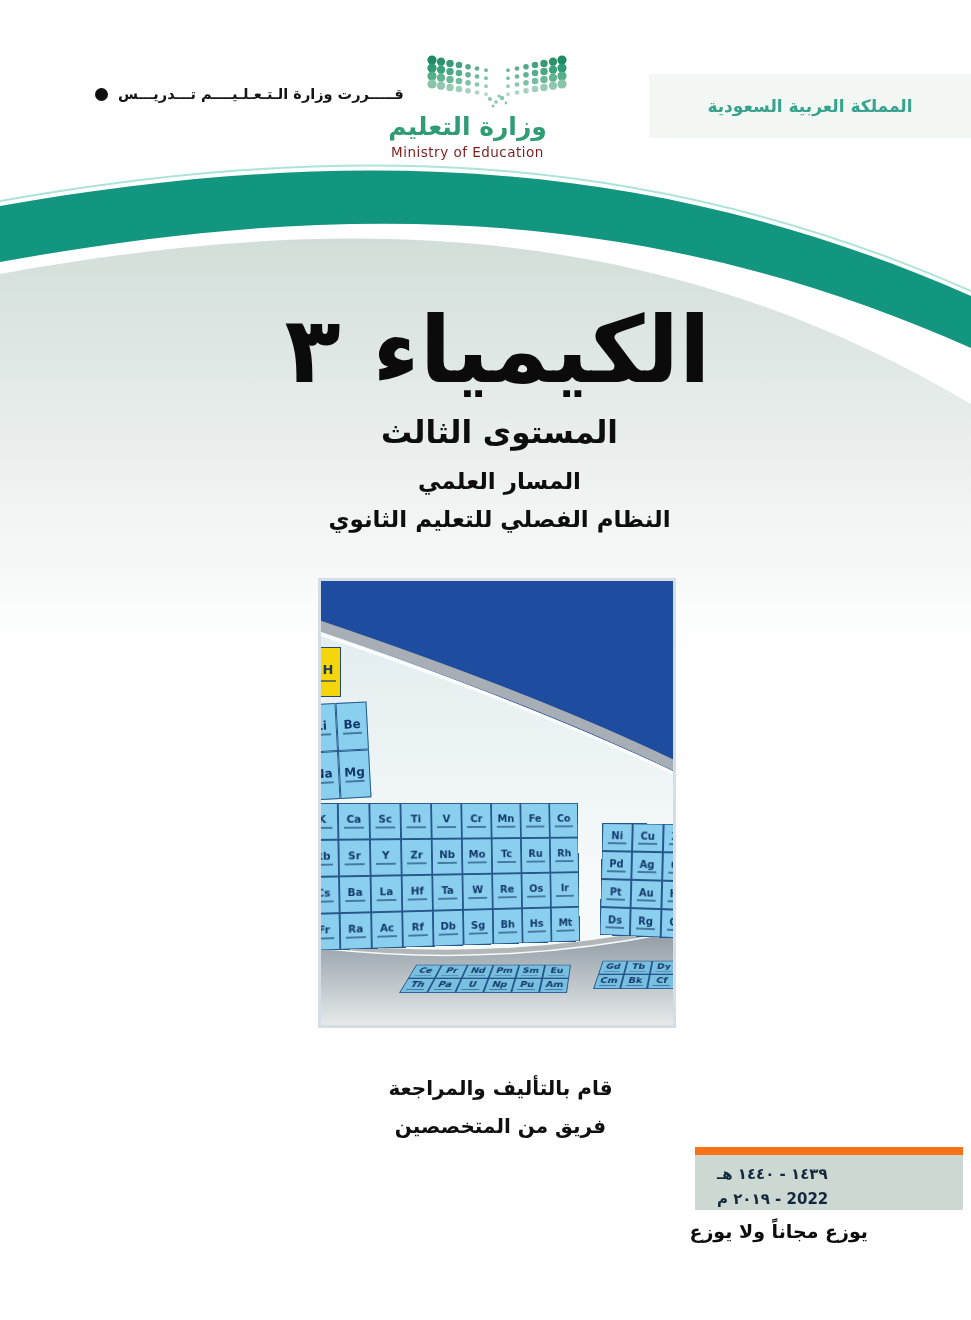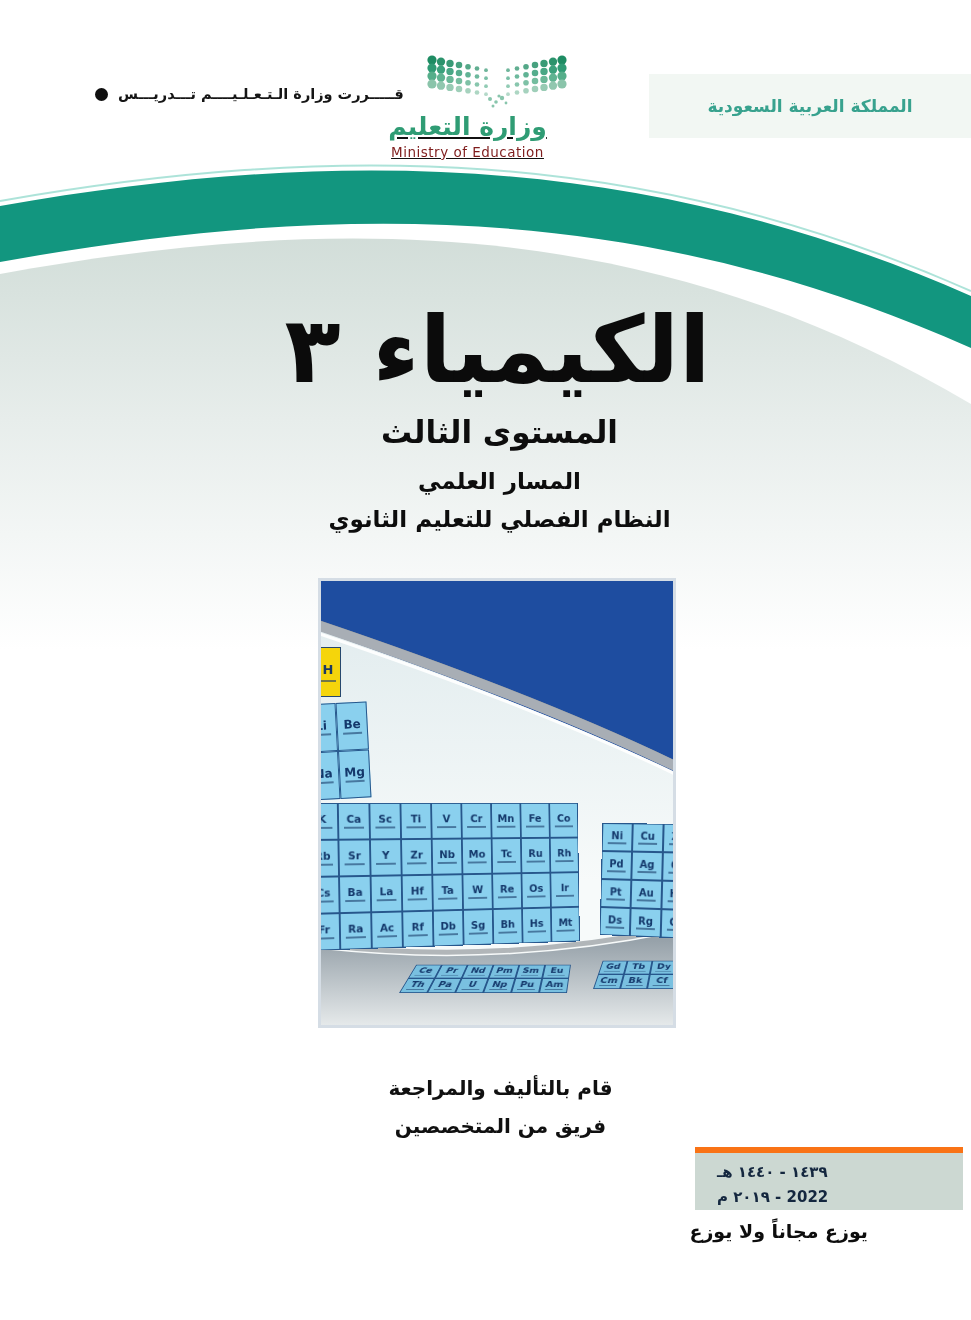--- a/index.html
+++ b/index.html
@@ -6,21 +6,21 @@
   .page{position:relative;width:971px;height:1320px;background:#ffffff;overflow:hidden;
         font-family:"DejaVu Sans",sans-serif;color:#111;}
   .abs{position:absolute;}
 
   
   .decree{left:95px;top:82px;width:215px;display:flex;flex-direction:column;gap:21px;}
   .decree-row{display:flex;align-items:center;height:24px;}
   .decree-dot{width:13px;height:13px;border-radius:50%;background:#0f0f0f;flex:0 0 13px;margin-right:10px;}
   .decree-text{flex:1;text-align:right;font-size:14.5px;font-weight:bold;white-space:nowrap;color:#151515;}
 
-  .ministry{left:360px;top:52px;width:215px;text-align:center;text-decoration:underline;}
+  .ministry{left:360px;top:52px;width:215px;text-align:center;}
   .ministry svg{display:block;margin:0 0 3px 62px;}
   .ministry-ar{font-size:25px;font-weight:bold;color:#2F9C74;line-height:1.15;}
   .ministry-en{font-size:13.5px;color:#7f1d1d;letter-spacing:.5px;margin-top:2px;}
 
   .kingdom{right:0;top:74px;width:322px;height:64px;background:#F2F7F3;
            display:flex;align-items:center;justify-content:center;}
   .kingdom span{font-size:17px;font-weight:bold;color:#38A28E;}
 
   
   .wave{left:0;top:0;width:971px;height:700px;pointer-events:none;}
@@ -72,21 +72,21 @@
                transform-origin:50% 100%;}
   #floor-right .pt-cell{width:27px;height:20px;font-size:10px;background:#79C0E0;}
   #floor-left .pt-cell::after,#floor-right .pt-cell::after{height:1.5px;margin-top:1px;}
 
   
   .credits{left:0;right:0;top:1078px;text-align:center;transform:translateX(15px);}
   .credits div{font-size:20px;font-weight:bold;color:#101010;line-height:1;}
   .credits div + div{margin-top:18px;}
 
   .dates-box{left:695px;top:1147px;width:268px;height:63px;background:#CCD8D2;
-             border-top:6px solid #f97316;box-sizing:border-box;padding:7px 0 0 22px;}
+             border-top:8px solid #f97316;box-sizing:border-box;padding:7px 0 0 22px;}
   .dates-box div{font-size:15px;font-weight:bold;color:#14273F;line-height:25px;text-align:left;}
   .free-note{left:698px;top:1220px;width:170px;text-align:center;font-size:19px;
              font-weight:bold;color:#0d0d0d;white-space:nowrap;}
 </style>
 </head>
 <body>
 
 <div class="page">
 
   <div class="abs decree">

